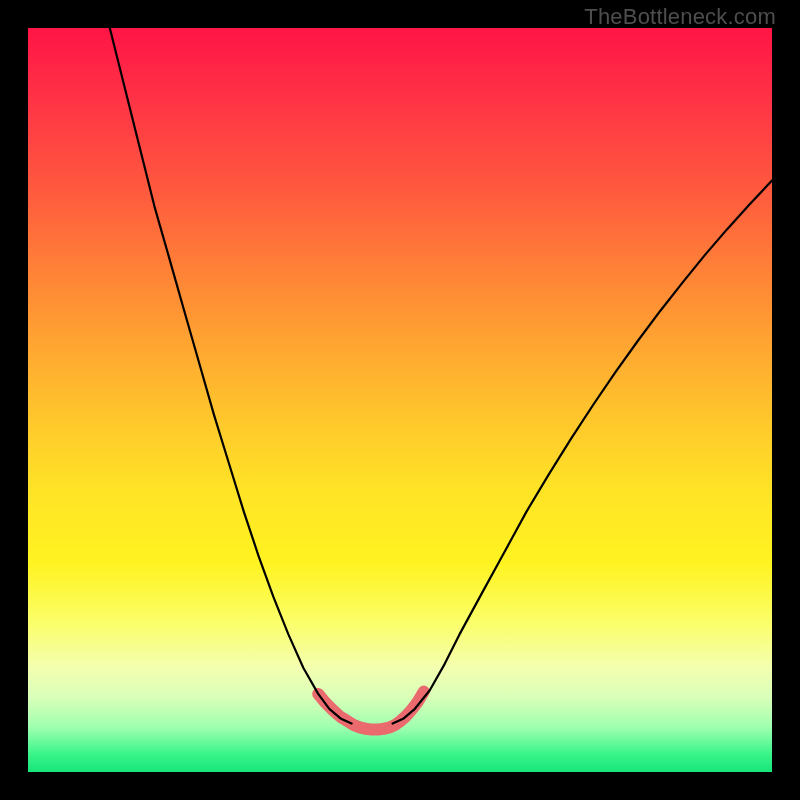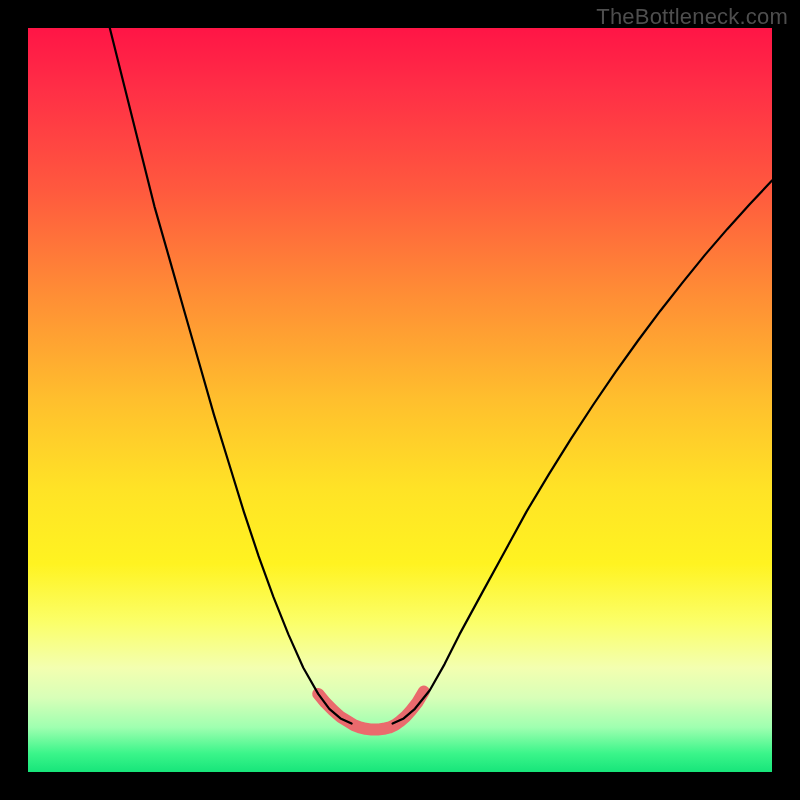--- a/index.html
+++ b/index.html
@@ -37,21 +37,21 @@
       #f3ffb0 86%,
       #d8ffb8 90%,
       #9fffb0 94%,
       #3bf58a 97.5%,
       #17e57a 100%
     );
   }
   .watermark {
     position: absolute;
     top: 4px;
-    right: 12px;
+    right: 24px;
     color: #4e4e4e;
     font-size: 22px;
     font-weight: 500;
     letter-spacing: 0.2px;
     user-select: none;
   }
   svg.curves {
     position: absolute;
     left: 0;
     top: 0;

